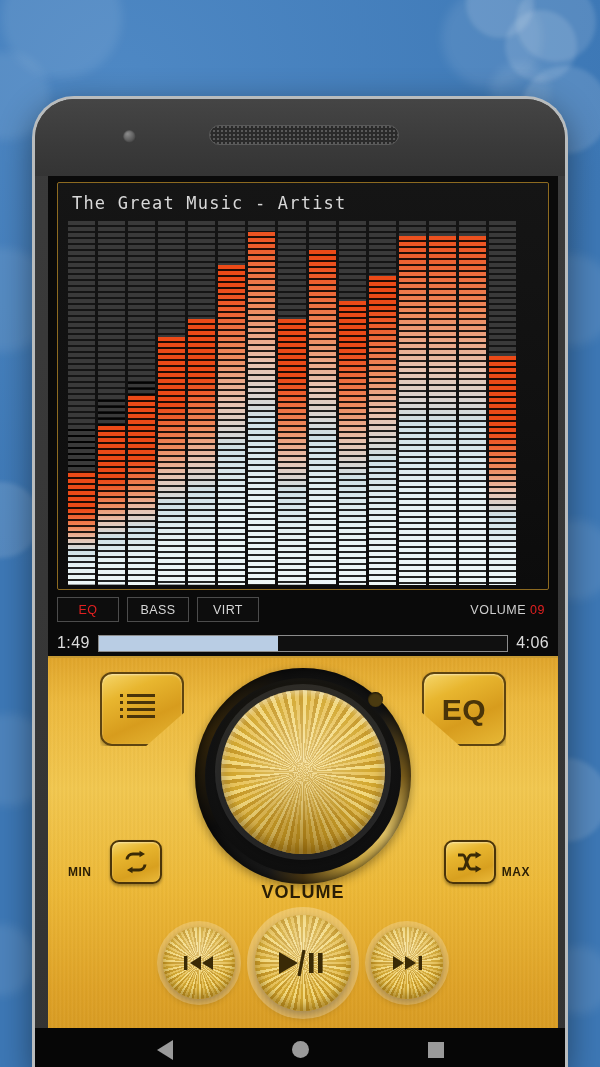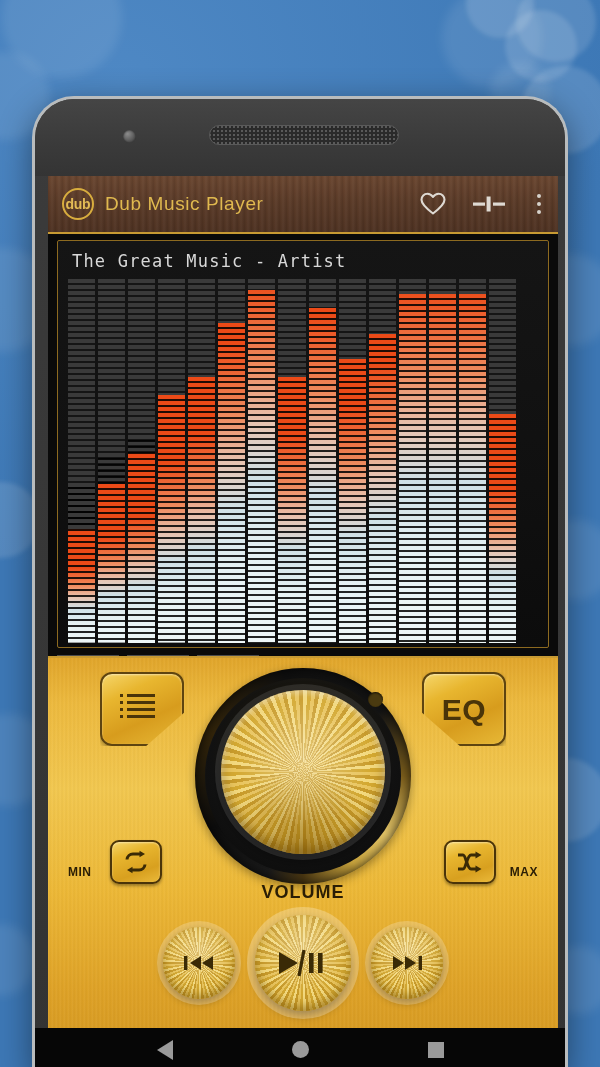--- a/index.html
+++ b/index.html
@@ -302,21 +302,21 @@
     background: #4a3a10;
     box-shadow: inset 0 1px 2px rgba(0,0,0,0.7);
     z-index: 3;
   }
   .knob-label {
     position: absolute;
     color: #2b1e05; font-size: 12px; font-weight: bold;
     letter-spacing: 0.5px;
   }
   #label-min { left: 20px; bottom: 152px; }
-  #label-max { right: 20px; bottom: 152px; text-align: right; }
+  #label-max { right: 28px; bottom: 152px; text-align: right; }
   #label-volume {
     position: absolute; left: 50%; transform: translateX(-50%);
     bottom: 128px;
     color: #2b1e05; font-size: 18px; font-weight: bold; letter-spacing: 1px;
   }
 
   
   #transport {
     position: absolute;
     left: 50%; transform: translateX(-50%);
@@ -396,43 +396,20 @@
 <div id="phone">
 <div id="phone-inner">
 
   <div id="bezel-top">
     <div id="camera"></div>
     <div id="speaker"></div>
   </div>
 
   <div id="screen">
 
-    <div id="appbar">
-      <div id="logo">dub</div>
-      <div id="app-title">Dub Music Player</div>
-      <div id="appbar-actions">
-        <div class="bar-icon">
-          <svg width="26" height="24" viewBox="0 0 26 24" aria-hidden="true">
-            <path d="M13 21.5 C5 15.5 1.5 11.8 1.5 7.8 C1.5 4.3 4.2 1.8 7.4 1.8 C9.6 1.8 11.6 3 13 5 C14.4 3 16.4 1.8 18.6 1.8 C21.8 1.8 24.5 4.3 24.5 7.8 C24.5 11.8 21 15.5 13 21.5 Z" fill="none" stroke="#ded9d2" stroke-width="2.1" stroke-linejoin="round"></path>
-          </svg>
-        </div>
-        <div class="bar-icon">
-          <svg width="34" height="20" viewBox="0 0 34 20" aria-hidden="true">
-            <rect x="1" y="8.5" width="12" height="3.2" fill="#ded9d2"></rect>
-            <rect x="21" y="8.5" width="12" height="3.2" fill="#ded9d2"></rect>
-            <rect x="14.6" y="2.5" width="4" height="15" fill="#ded9d2"></rect>
-          </svg>
-        </div>
-        <div class="bar-icon" id="dots">
-          <i></i>
-              <i></i>
-              <i></i>
-        </div>
-      </div>
-    </div>
 
     <div id="viz-panel">
       <div id="track-title">The Great Music - Artist</div>
       <div id="spectrum">
             <div class="bar">
               <div class="fill" style="height: 44%; --grad-h: 70.96774193548387%; background-size: 100% 6px, 100% 70.9677%;"></div>
             </div>
             <div class="bar">
               <div class="fill" style="height: 52%; --grad-h: 83.87096774193549%; background-size: 100% 6px, 100% 83.871%;"></div>
             </div>

